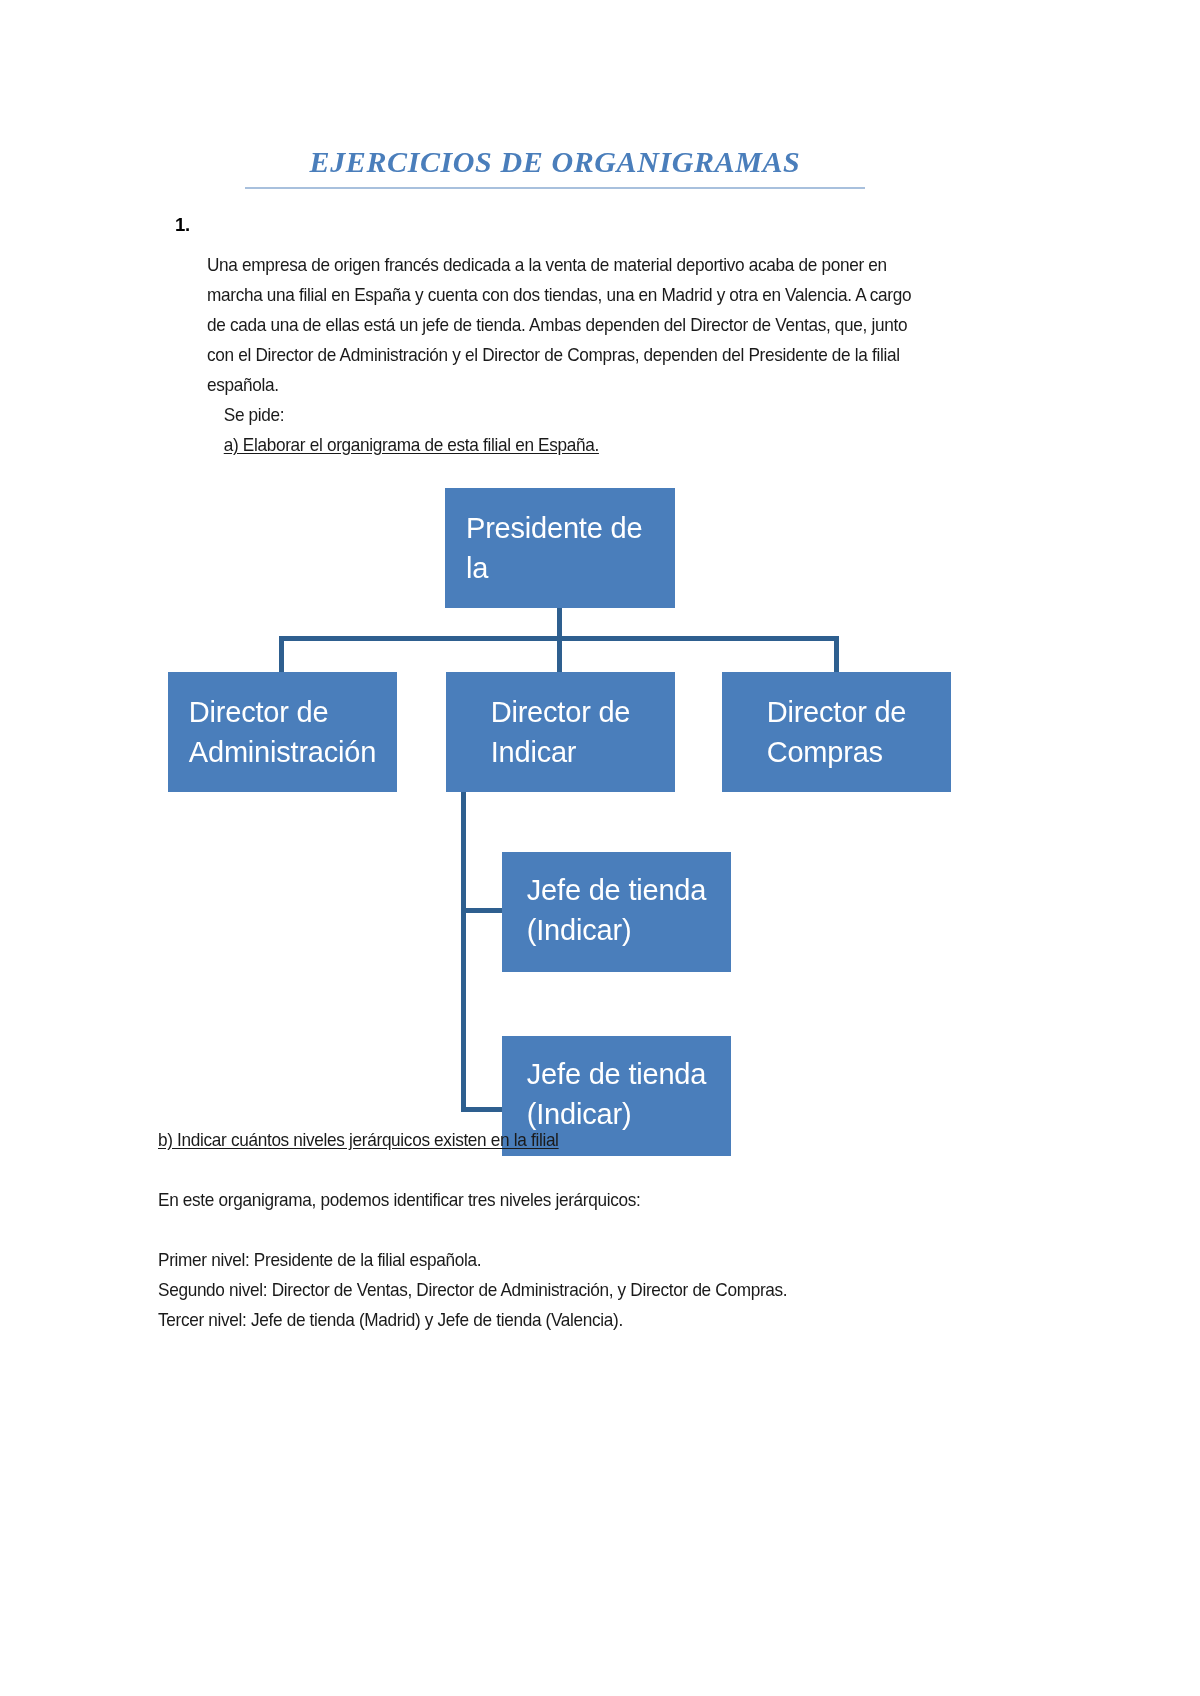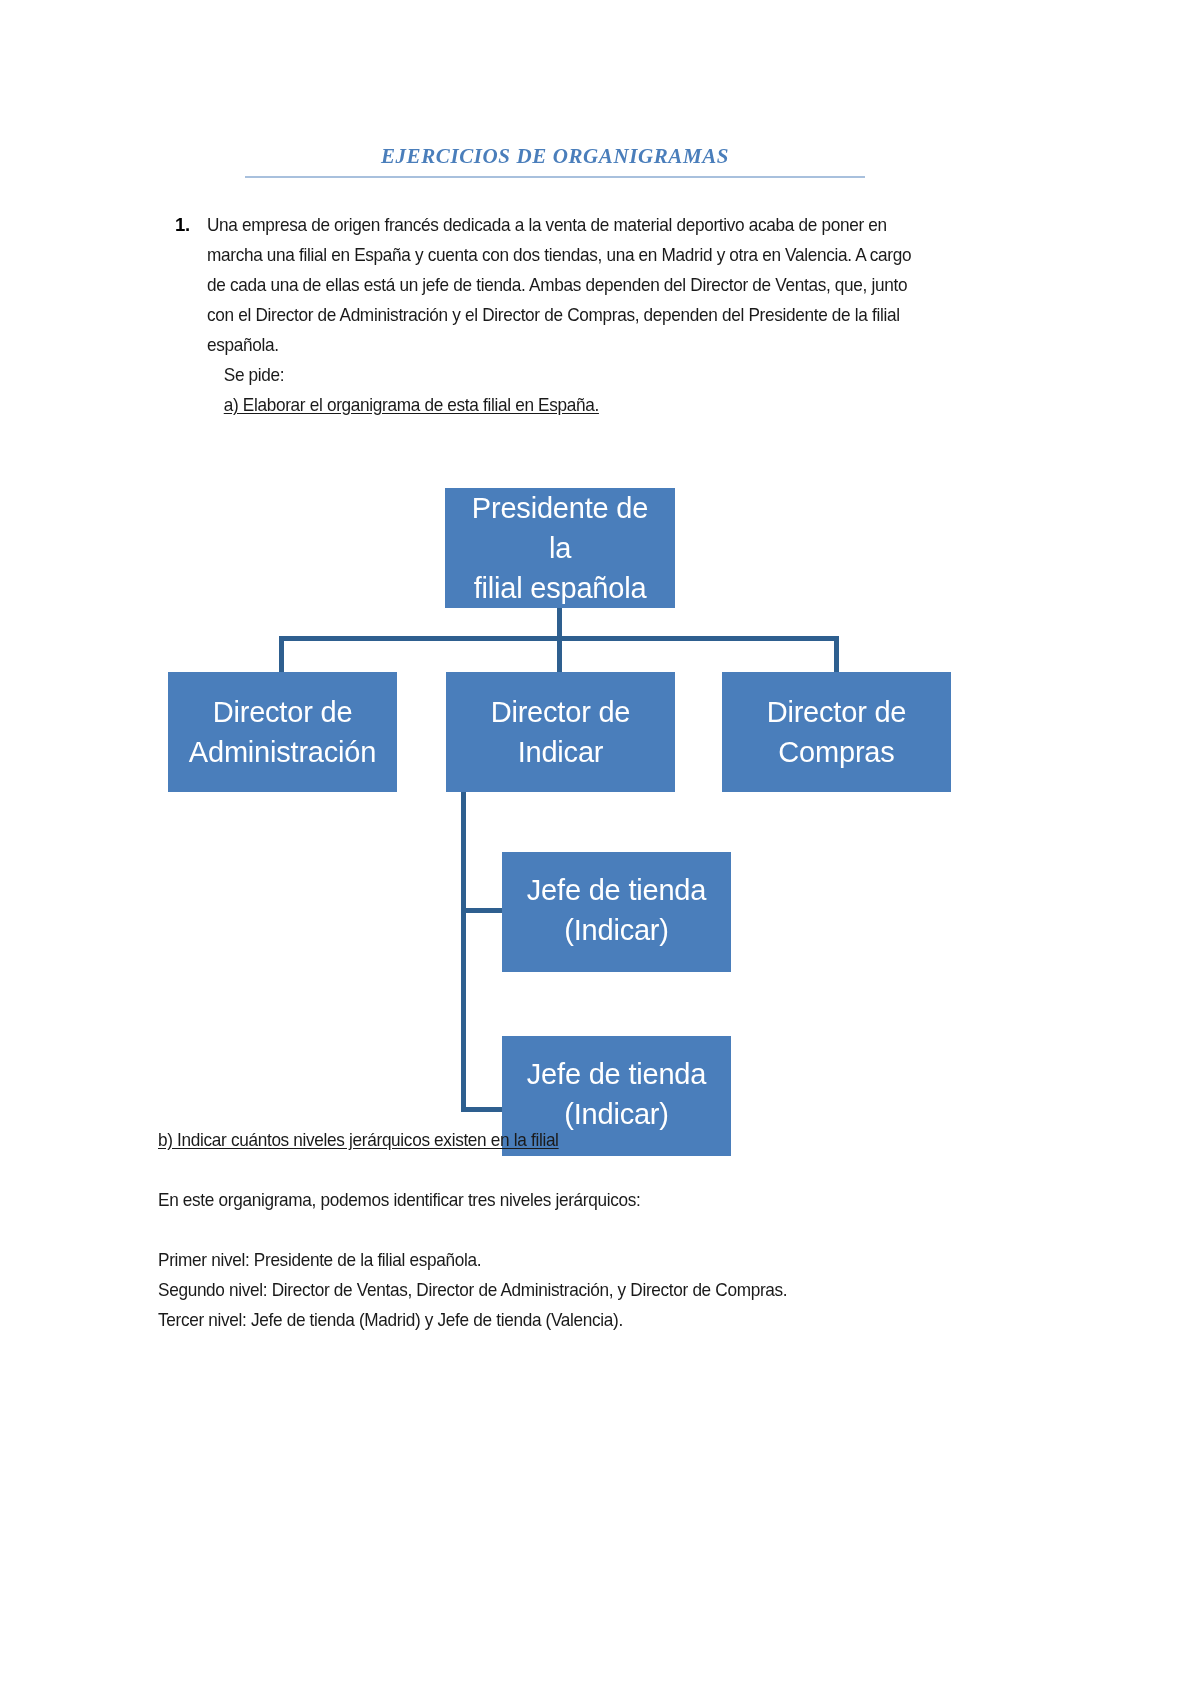--- a/index.html
+++ b/index.html
@@ -28,21 +28,21 @@
     position: absolute;
     left: 245px;
     top: 144px;
     width: 620px;
     text-align: center;
   }
   .doc-title {
     font-family: "Liberation Serif", "DejaVu Serif", serif;
     font-style: italic;
     font-weight: 700;
-    font-size: 21px;
+    font-size: 30px;
     letter-spacing: 0.6px;
     color: #4a7ebb;
     line-height: 1.2;
     white-space: nowrap;
   }
   .title-rule {
     margin-top: 7px;
     height: 2px;
     background: #a8c0dd;
     width: 620px;
@@ -73,20 +73,21 @@
     flex: 0 0 auto;
     width: 32px;
     font-weight: 700;
     font-size: 18.5px;
     line-height: 30px;
     letter-spacing: -0.35px;
   }
   .q-body {
     flex: 1 1 auto;
     max-width: 760px;
+    margin-top: 40px;
   }
   .q-para {
     margin: 0;
     text-align: left;
   }
   .sub-line {
     margin: 0;
     padding-left: 18px;
   }
   .underlined {
@@ -105,21 +106,21 @@
   }
   .org-chart > * { pointer-events: auto; }
 
   .node {
     position: absolute;
     background: #4a7ebb;
     color: #ffffff;
     display: flex;
     align-items: center;
     justify-content: center;
-    text-align: center;
+    text-align: left;
     font-family: "Liberation Sans", "DejaVu Sans", sans-serif;
     font-size: 29px;
     line-height: 40px;
     font-weight: 400;
     letter-spacing: -0.2px;
     box-sizing: border-box;
     padding: 2px 21px;
   }
   .node span { display: block; }
 
@@ -257,21 +258,20 @@
     <div class="conn" id="conn-bus"></div>
     <div class="conn" id="conn-drop-admin"></div>
     <div class="conn" id="conn-drop-compras"></div>
     <div class="conn" id="conn-ventas-spine"></div>
     <div class="conn" id="conn-madrid"></div>
     <div class="conn" id="conn-valencia"></div>
 
     <div class="node" id="node-president">
       <div>
         <span>Presidente de la</span>
-        <span>filial española</span>
       </div>
     </div>
 
     <div class="node" id="node-admin">
       <div>
         <span>Director de</span>
         <span>Administración</span>
       </div>
     </div>
 

